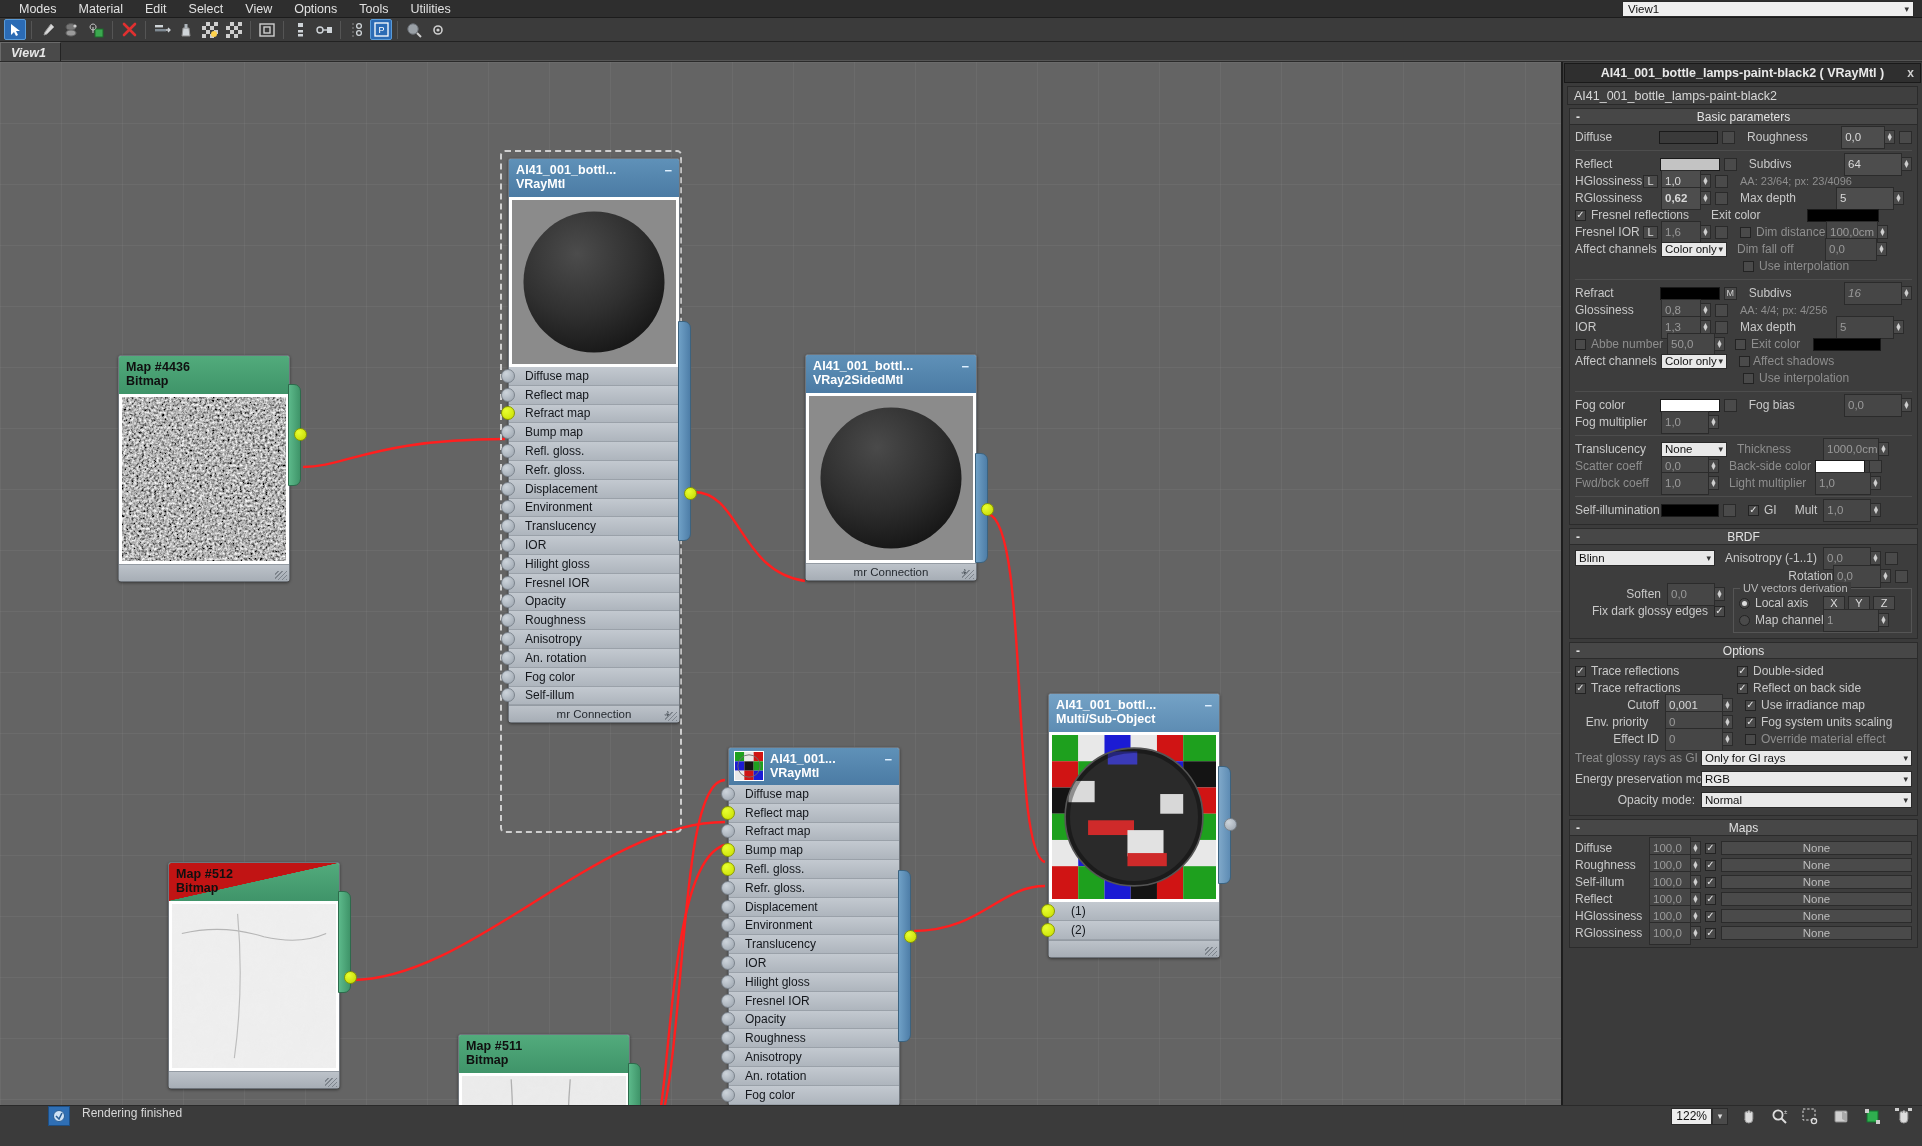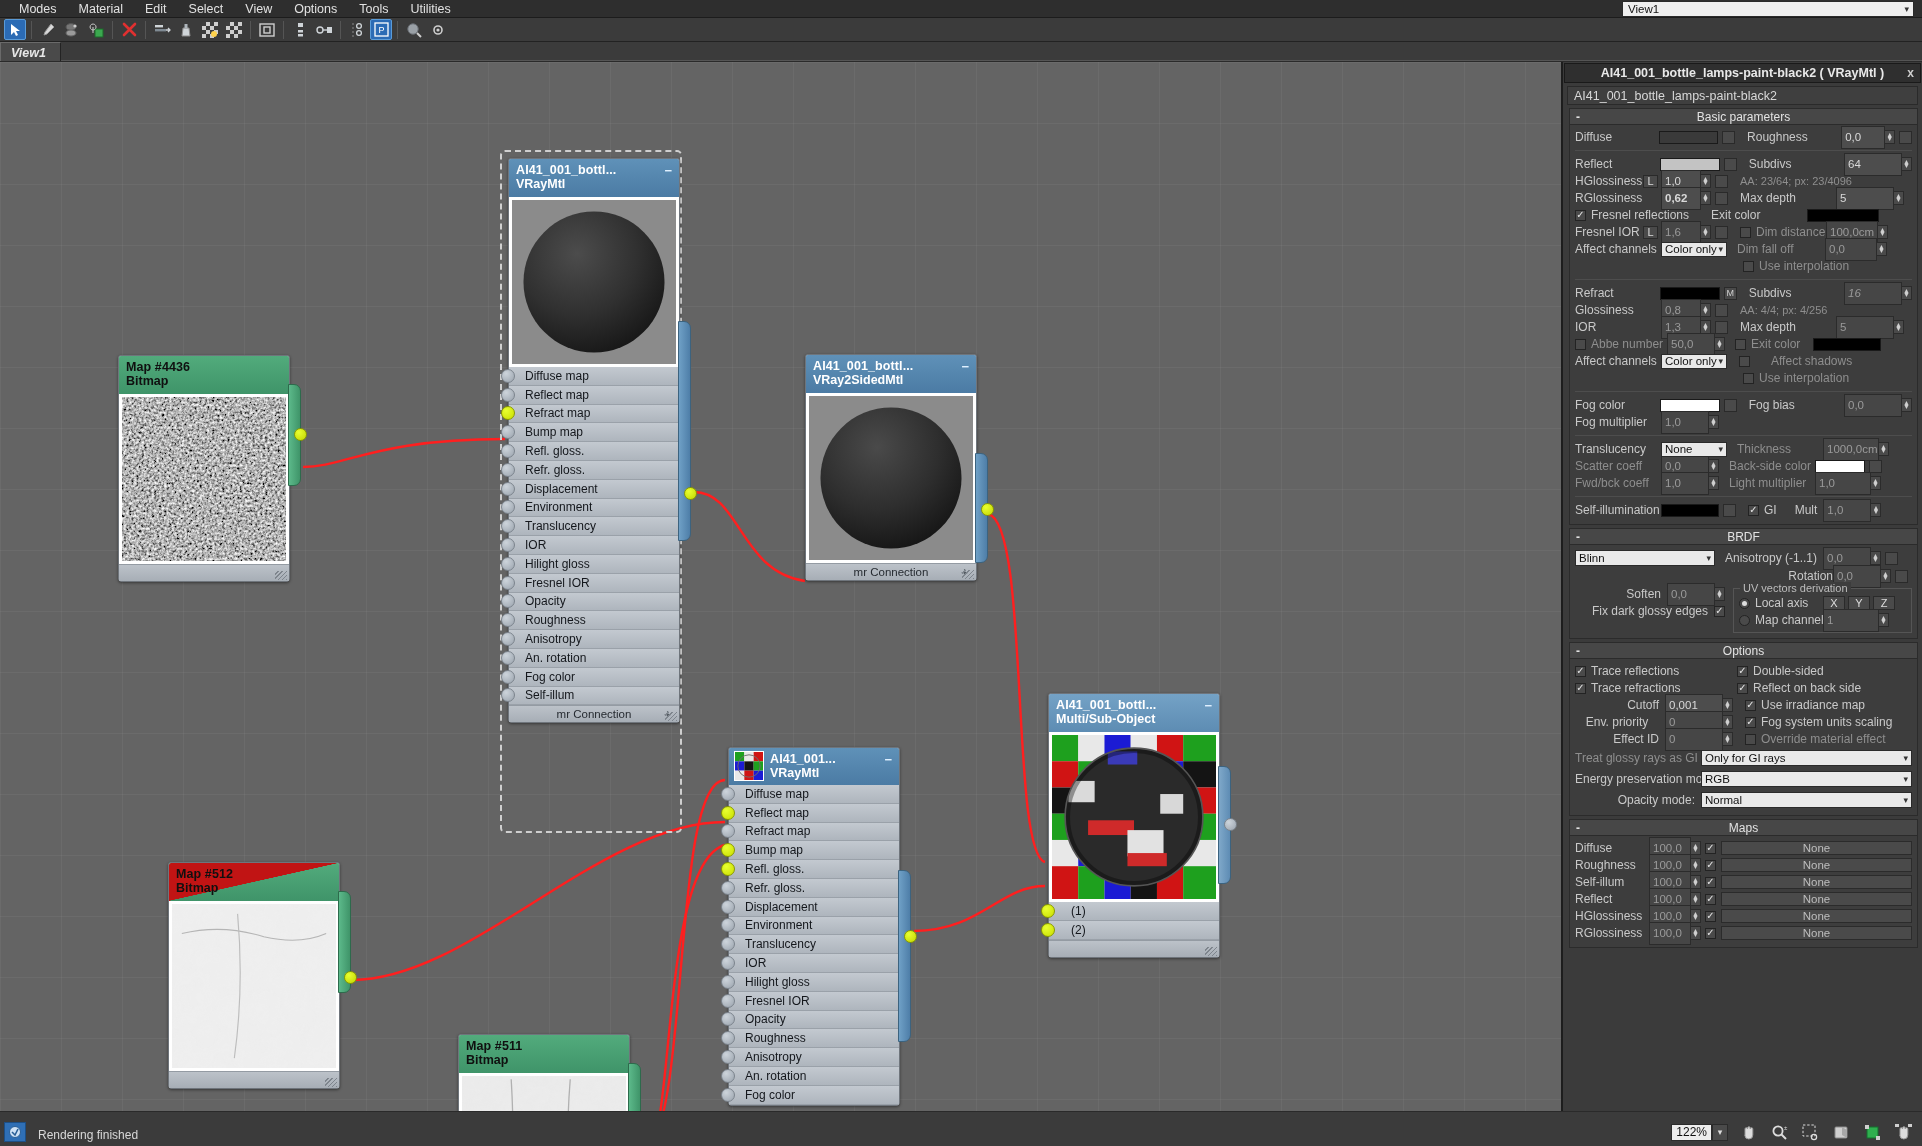--- a/index.html
+++ b/index.html
@@ -134,22 +134,22 @@
   .sel2 .cv{ position:absolute;right:3px;color:#333;font-size:9px;}
   .hr{ height:1px;background:#2b2b2b;margin:5px 0 5px 0;border-bottom:1px solid #4d4d4d;}
   .box{ border:1px solid #555; padding:4px 5px 3px 5px; position:relative; margin-top:2px;}
   .box>.cap{ position:absolute;top:-7px;left:6px;background:#3d3d3d;padding:0 3px;font-size:11px;color:#bdbdbd;}
   .xyz{ width:22px;height:14px;background:#4a4a4a;border:1px solid #2a2a2a;
         display:flex;align-items:center;justify-content:center;font-size:11px;color:#ddd;}
   .nonebtn{ flex:1;height:14px;background:#4a4a4a;border:1px solid #2b2b2b;
             display:flex;align-items:center;justify-content:center;
             font-size:11.5px;color:#bdbdbd;}
   
-  #status{ position:absolute;left:0;right:0;bottom:4px;height:31px;background:#3b3b3b;
-           border-top:1px solid #2a2a2a; display:flex;align-items:flex-end;}
+  #status{ position:absolute;left:0;right:0;bottom:10px;height:31px;background:#3b3b3b;
+           border-top:1px solid #2a2a2a; display:flex;align-items:flex-start;padding-left:44px;}
   #status .sicon{ width:22px;height:20px;margin-left:4px;background:#2f6fb5;border:1px solid #1d4f85;
                   display:flex;align-items:center;justify-content:center;}
   #status .stext{ margin-left:12px;font-size:12px;color:#d8d8d8;}
   #status .right{ margin-left:auto; display:flex; align-items:center; gap:10px; padding-right:8px;}
   .zoombox{ height:17px;background:#ededed;border:1px solid #2b2b2b;color:#111;
             font-size:12px;display:flex;align-items:center;padding:0 4px;}
   .zdrop{ width:16px;height:17px;background:#4a4a4a;border:1px solid #2b2b2b;
           display:flex;align-items:center;justify-content:center;font-size:9px;color:#ddd;}
   .navb{ width:21px;height:20px;display:flex;align-items:center;justify-content:center;}
   .navb.greenb{ background:transparent; }
@@ -892,21 +892,21 @@
             <span class="sw" style="width:68px;background:#000;"></span>
           </div>
 
           <div class="row">
             <span class="lbl" style="width:86px;">Affect channels</span>
             <span class="sel2" style="width:66px;">
               <span>Color only</span>
               <span class="cv">▾</span>
             </span>
             <span class="chk dim" style="margin-left:12px;"></span>
-            <span class="lbl dim" style="margin-left:21px;">Affect shadows</span>
+            <span class="lbl dim" style="margin-left:3px;">Affect shadows</span>
           </div>
 
           <div class="row">
             <span style="width:168px;"></span>
             <span class="chk dim"></span>
             <span class="lbl dim" style="margin-left:5px;">Use interpolation</span>
           </div>
 
           <div class="hr"></div>
 

